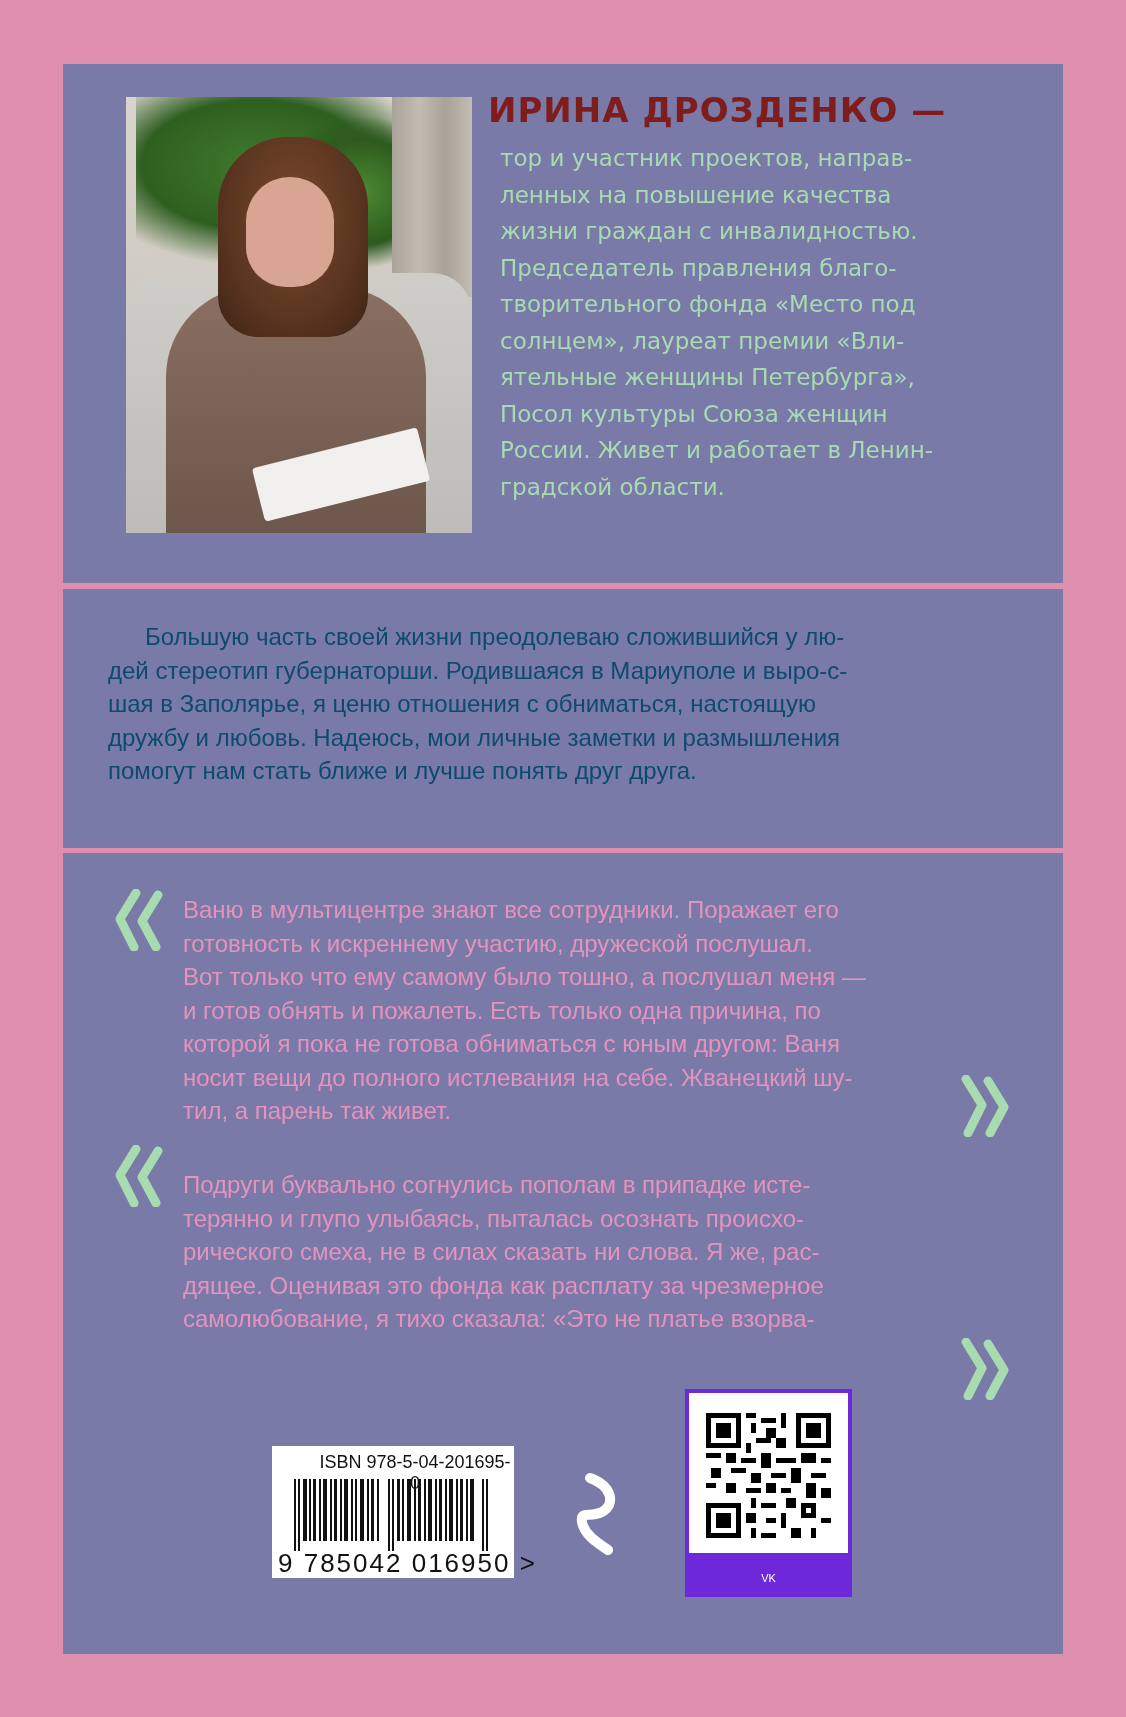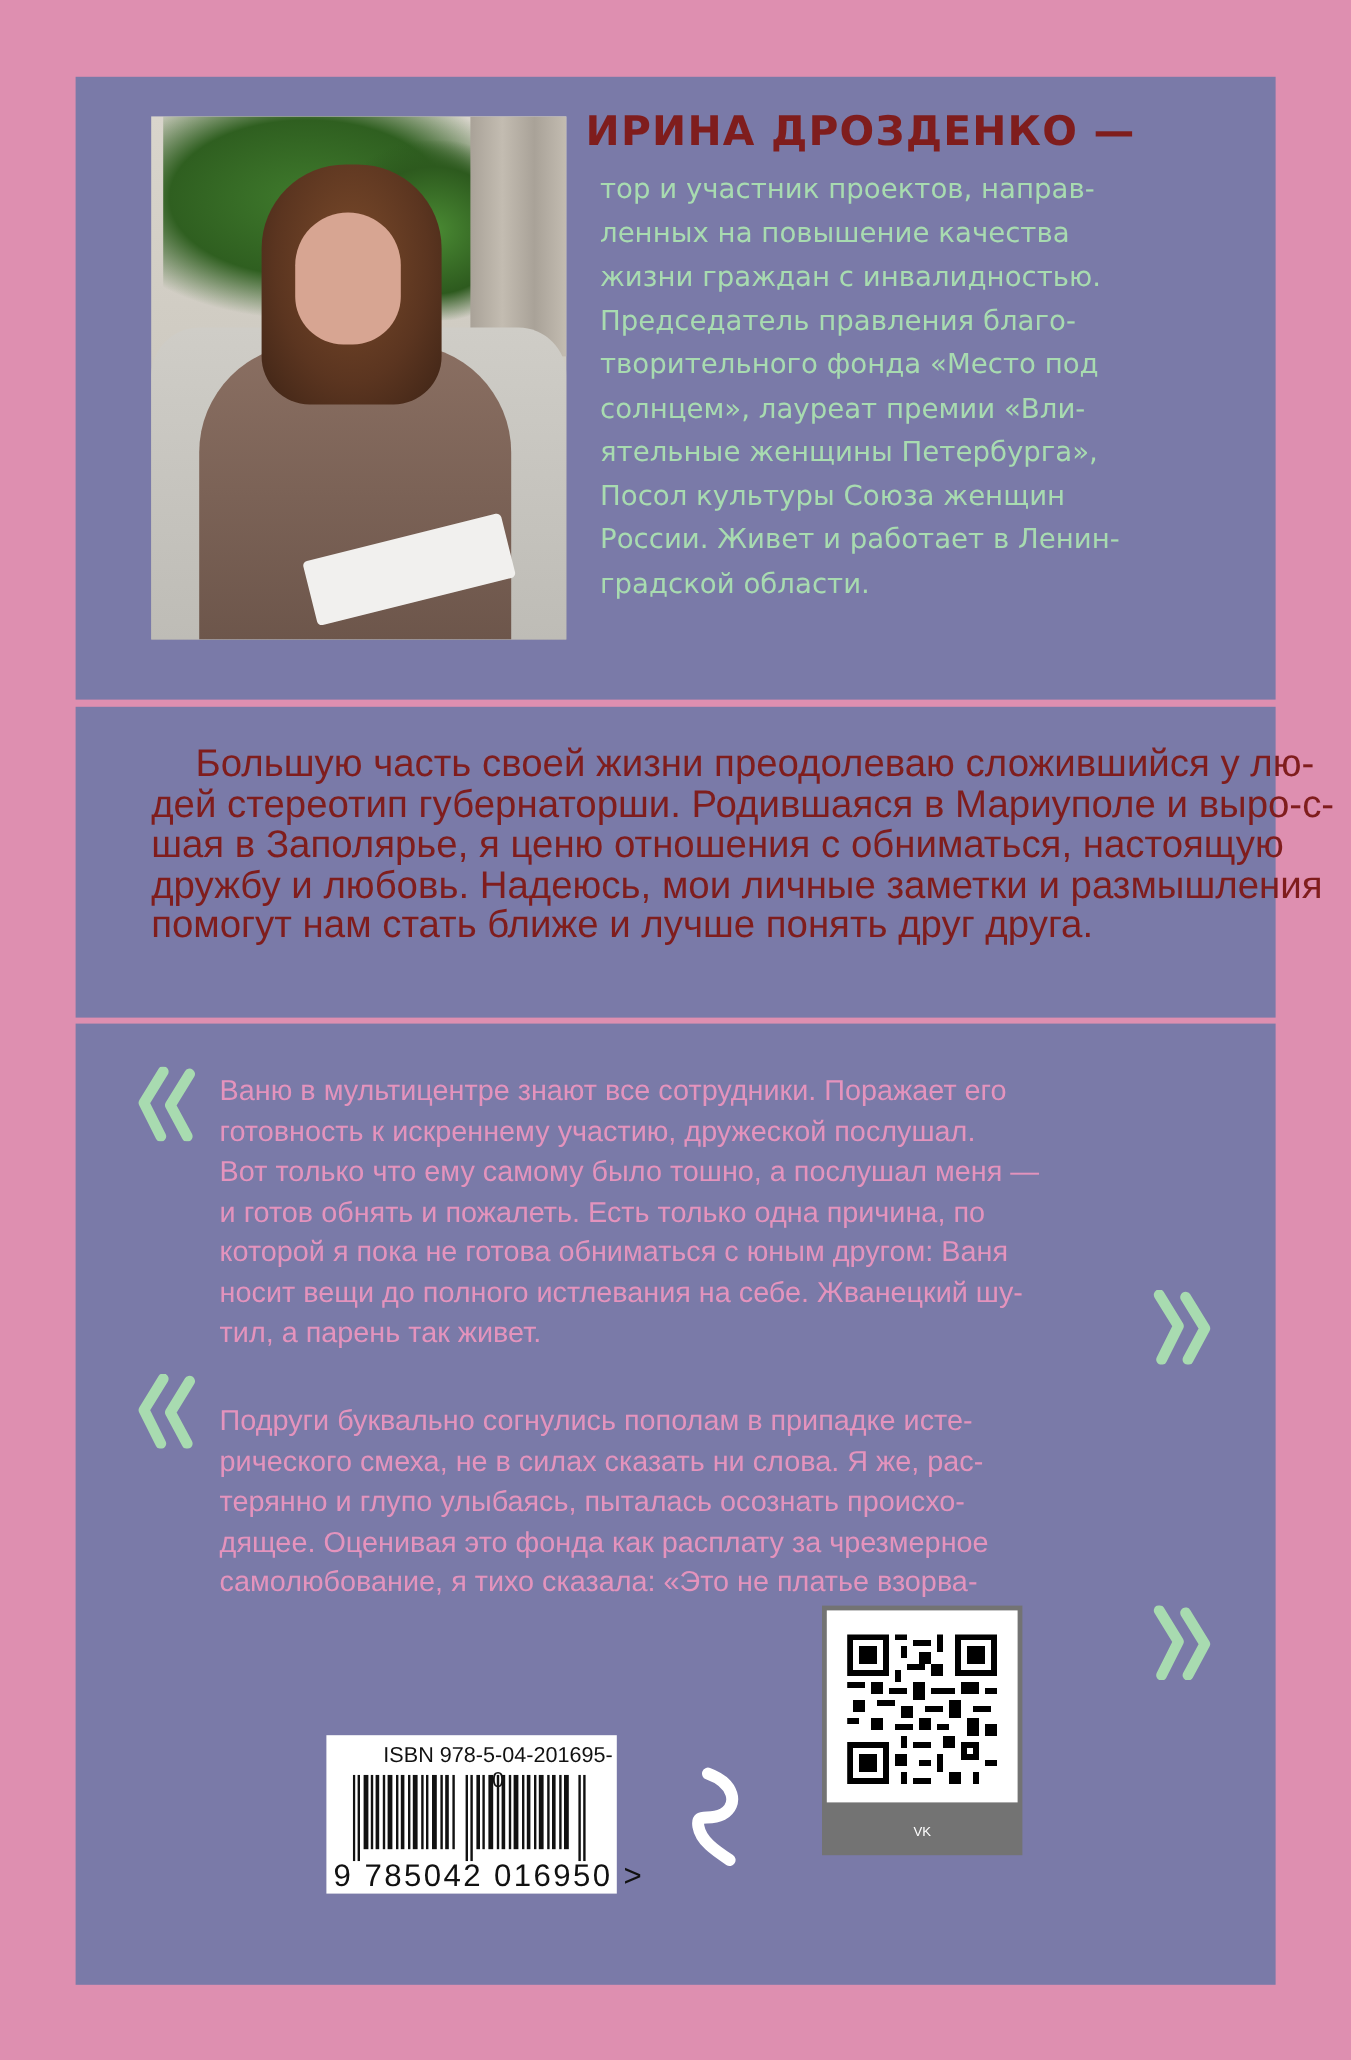--- a/index.html
+++ b/index.html
@@ -40,22 +40,22 @@
     font-family:"DejaVu Sans", sans-serif; font-weight:bold; font-size:34px; letter-spacing:1px;
     white-space:nowrap;
   }
   .bio {
     position:absolute; left:500px; top:140px; width:500px; color:#a8dbb0;
     font-family:"DejaVu Sans", sans-serif; font-size:23px; line-height:36.5px; margin:0;
   }
   .bio span { display:block; white-space:nowrap; }
 
   .about {
-    position:absolute; left:126px; top:620px; width:880px; color:#7f1d1d;
-    font-family:"Liberation Sans", sans-serif; font-size:32px; line-height:33.5px;
+    position:absolute; left:108px; top:620px; width:880px; color:#0c4a6e;
+    font-family:"Liberation Sans", sans-serif; font-size:24px; line-height:33.5px;
   }
   .about span { display:block; white-space:nowrap; text-align:justify; }
   .about span.first { text-indent:37px; }
 
   .quote {
     position:absolute; left:183px; width:760px; color:#e493bd;
     font-family:"Liberation Sans", sans-serif; font-size:24px; line-height:33.5px;
   }
   .quote span { display:block; white-space:nowrap; }
   #quote-1 { top:893px; }
@@ -69,21 +69,21 @@
   }
   .barcode .isbn { position:absolute; left:0; right:0; top:6px; text-align:center;
     font-family:"Liberation Sans", sans-serif; font-size:18px; color:#111;padding-left:44px; }
   .barcode .bars { position:absolute; left:22px; top:33px; width:196px; height:72px; }
   .barcode .digits { position:absolute; left:6px; right:6px; top:102px;
     font-family:"Liberation Sans", sans-serif; font-size:26px; color:#111; letter-spacing:2px; white-space:nowrap; }
 
   .logo { position:absolute; left:572px; top:1470px; width:50px; height:86px; }
 
   .qr {
-    position:absolute; left:685px; top:1338px; width:167px; height:208px; background:#737373;
+    position:absolute; left:685px; top:1389px; width:167px; height:208px; background:#6d28d9;
   }
   .qr .inner { position:absolute; left:4px; top:4px; width:159px; height:160px; background:#fff; }
   .qr .code { position:absolute; left:17px; top:20px; width:125px; height:125px; }
   .qr .label { position:absolute; left:0; right:0; bottom:13px; text-align:center; color:#fff;
     font-family:"Liberation Sans", sans-serif; font-size:11px; }
 </style>
 </head>
 <body>
 
 <div id="panel-top" class="panel">
@@ -146,22 +146,22 @@
 </div>
 
 <div class="qmark" style="left:114px;top:1145px;">
   <svg viewBox="0 0 52 62">
       <path d="M22 4 L6 30 L20 58" stroke="#a8dbb0" stroke-width="9" fill="none" stroke-linecap="round" stroke-linejoin="round"></path>
       <path d="M44 6 L28 32 L42 58" stroke="#a8dbb0" stroke-width="9" fill="none" stroke-linecap="round" stroke-linejoin="round"></path>
     </svg>
 </div>
 <div id="quote-2" class="quote">
   <span>Подруги буквально согнулись пополам в припадке исте-</span>
+  <span>терянно и глупо улыбаясь, пыталась осознать происхо-</span>
   <span>рического смеха, не в силах сказать ни слова. Я же, рас-</span>
-  <span>терянно и глупо улыбаясь, пыталась осознать происхо-</span>
   <span>дящее. Оценивая это фонда как расплату за чрезмерное</span>
   <span>самолюбование, я тихо сказала: «Это не платье взорва-</span>
 </div>
 <div class="qmark" style="left:958px;top:1338px;">
   <svg viewBox="0 0 52 62">
       <path d="M8 4 L24 30 L10 58" stroke="#a8dbb0" stroke-width="9" fill="none" stroke-linecap="round" stroke-linejoin="round"></path>
       <path d="M30 6 L46 32 L32 58" stroke="#a8dbb0" stroke-width="9" fill="none" stroke-linecap="round" stroke-linejoin="round"></path>
     </svg>
 </div>
 

